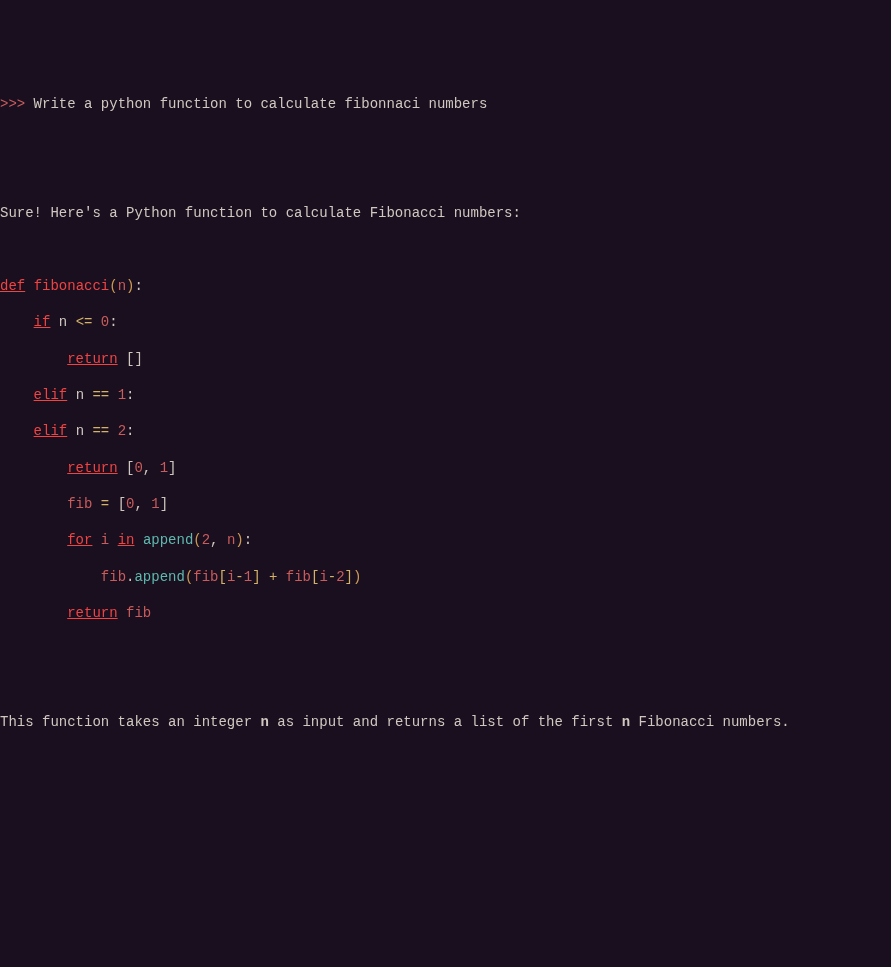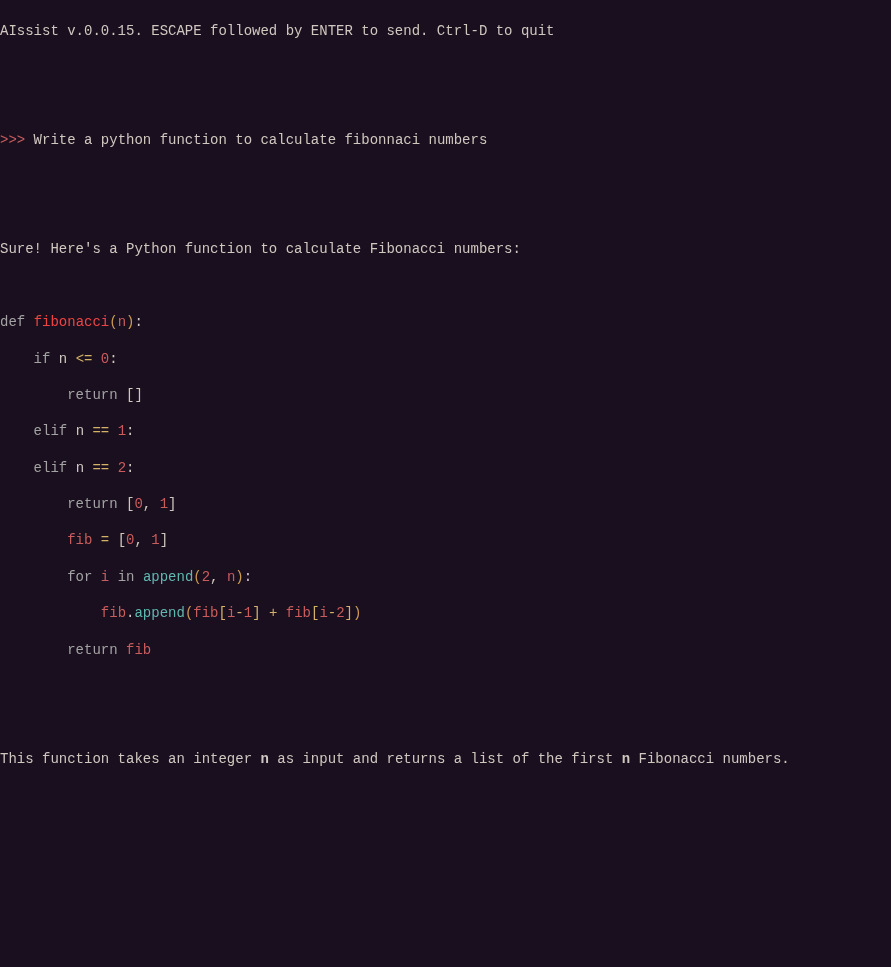--- a/index.html
+++ b/index.html
@@ -16,34 +16,33 @@
   }
   .terminal {
     padding: 4px 0 0 0;
     white-space: pre;
   }
   .line {
     white-space: pre-wrap;
     word-break: break-all;
   }
   .c-prompt { color: #c95c5c; }
-  .c-keyword { color: #a3a3a3; }
+  .c-keyword { color: #ef4444; text-decoration: underline; }
   .c-funcname { color: #ef4444; }
   .c-paren { color: #cd9a54; }
   .c-op { color: #d4b268; }
   .c-num { color: #c95c5c; }
   .c-bracket { color: #d4b268; }
   .c-teal { color: #5fb9b0; }
   .bold { font-weight: bold; }
 </style>
 </head>
 <body>
 
 <div class="terminal">
-<div class="line"><span>AIssist v.0.0.15. ESCAPE followed by ENTER to send. Ctrl-D to quit</span></div>
 <div class="line">&nbsp;</div>
 <div class="line">&nbsp;</div>
 <div class="line"><span class="c-prompt">&gt;&gt;&gt;</span><span> Write a python function to calculate fibonnaci numbers</span></div>
 <div class="line">&nbsp;</div>
 <div class="line">&nbsp;</div>
 <div class="line"><span>Sure! Here's a Python function to calculate Fibonacci numbers:</span></div>
 <div class="line">&nbsp;</div>
 <div class="line"><span class="c-keyword">def</span> <span class="c-funcname">fibonacci</span><span class="c-paren">(</span><span class="c-prompt">n</span><span class="c-paren">)</span><span>:</span></div>
 <div class="line">    <span class="c-keyword">if</span> <span>n</span> <span class="c-op">&lt;=</span> <span class="c-num">0</span><span>:</span></div>
 <div class="line">        <span class="c-keyword">return</span> <span>[</span><span>]</span></div>

